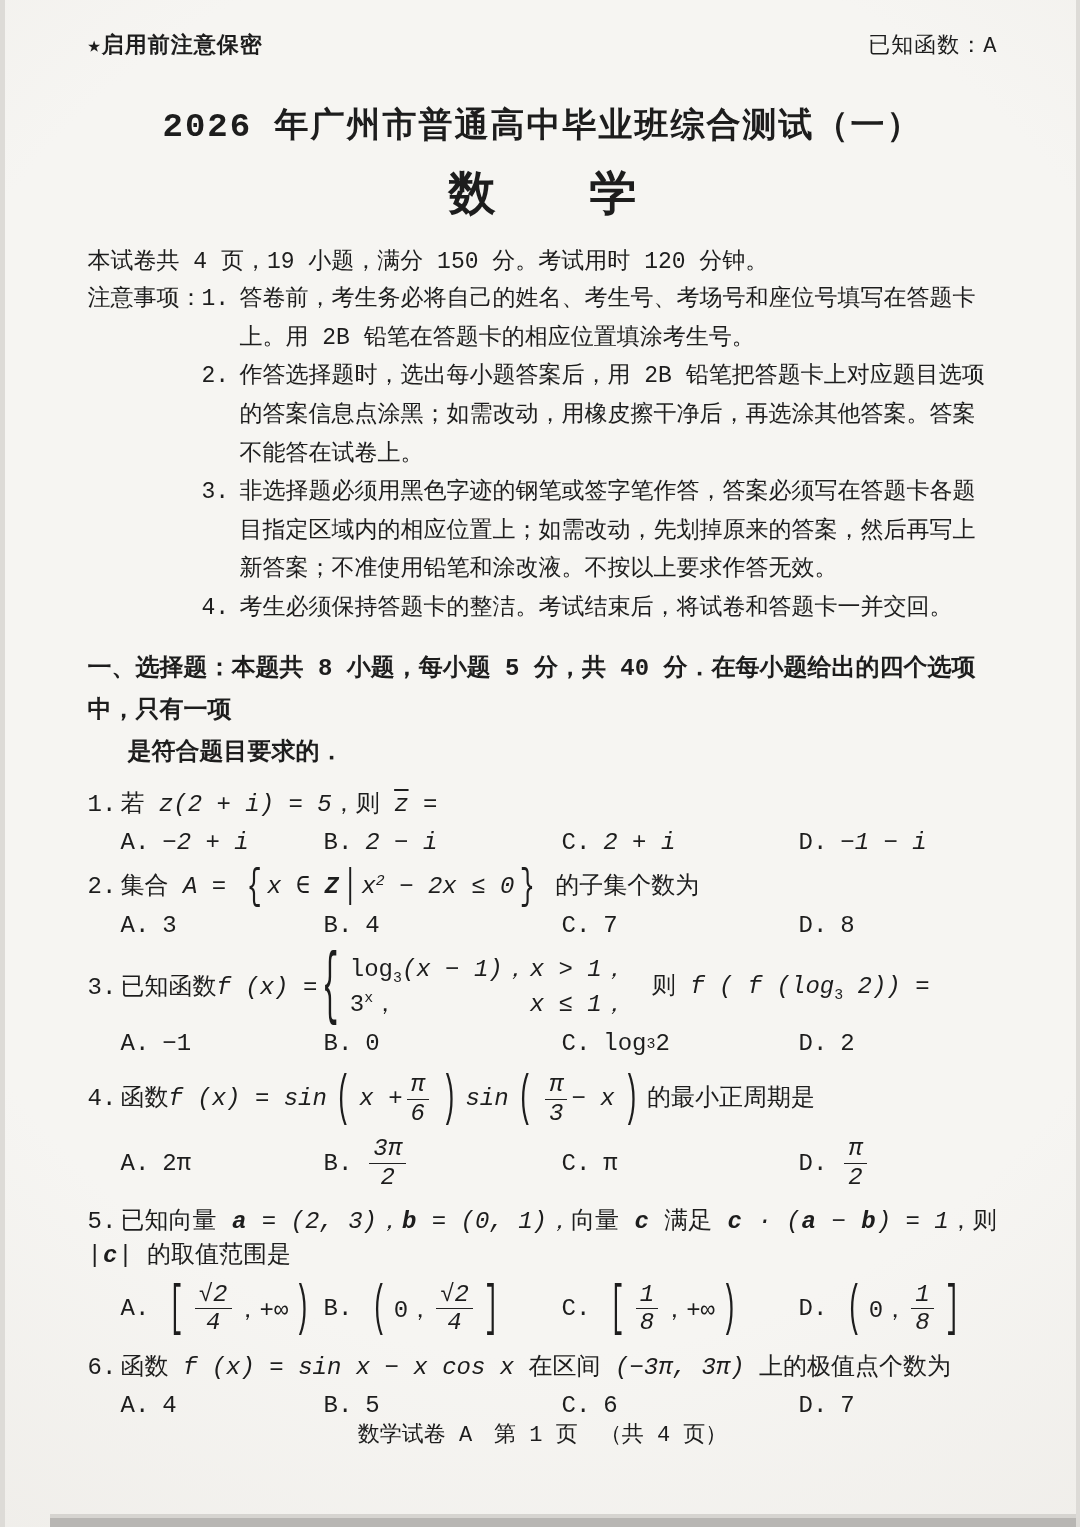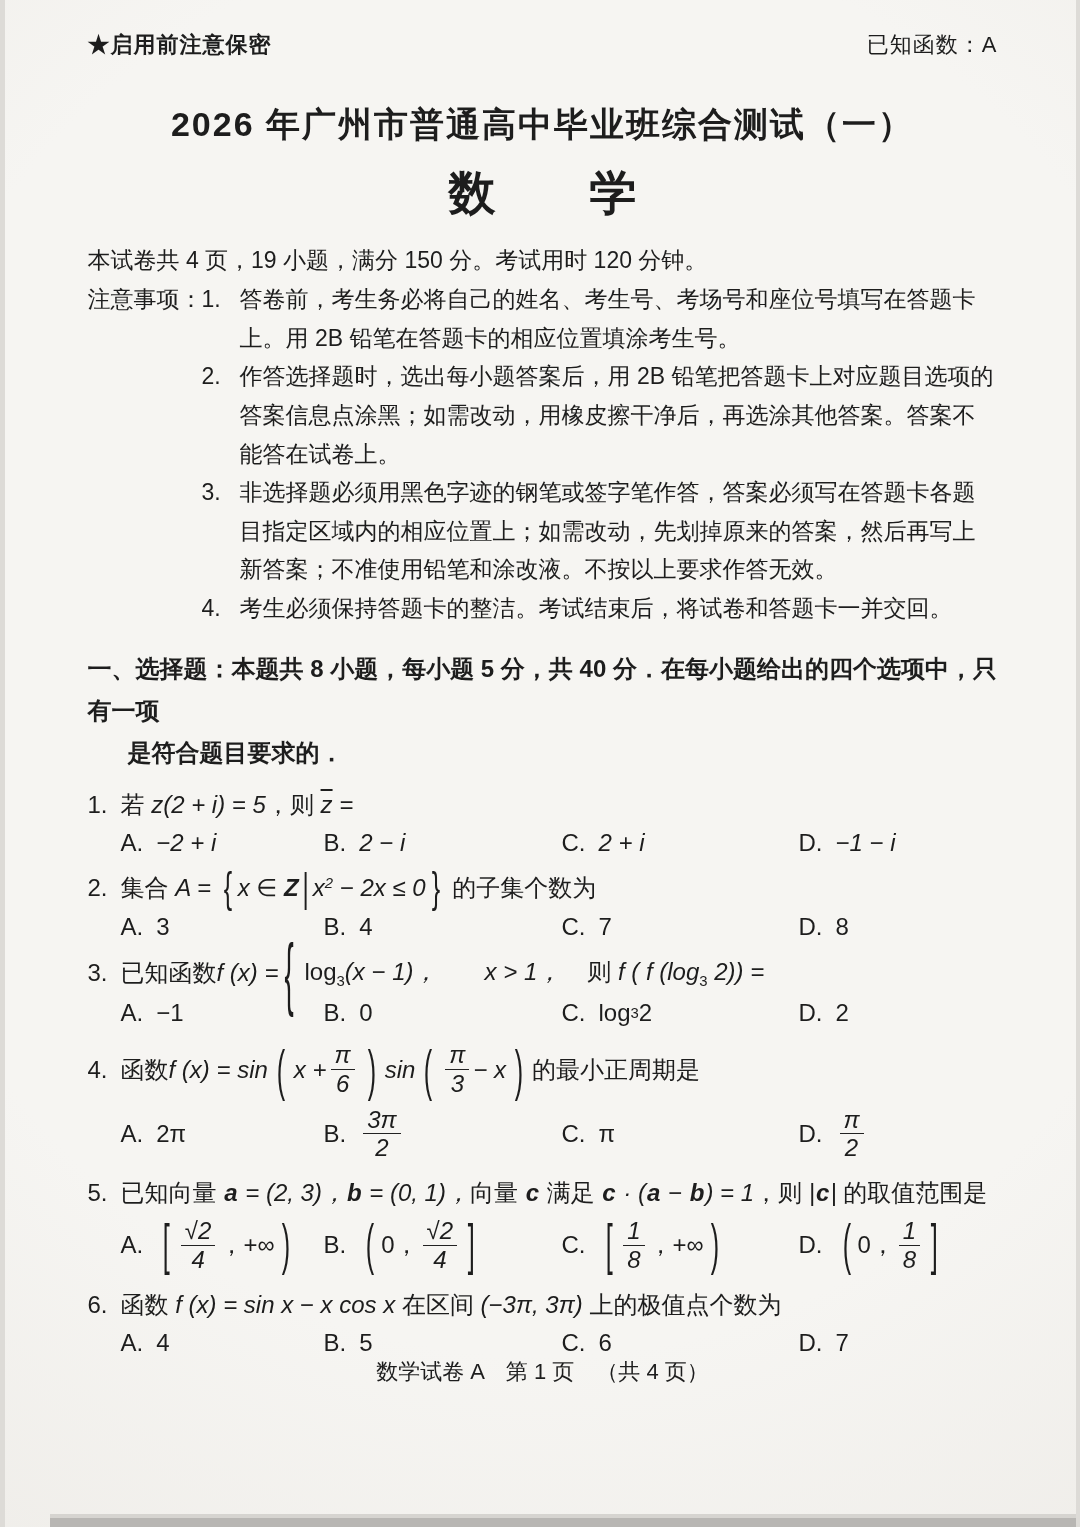--- a/index.html
+++ b/index.html
@@ -1,21 +1,21 @@
 <!DOCTYPE html>
 <html><head>
 <meta charset="utf-8">
 <style>
   html,body{margin:0;padding:0;background:#dddbd7;}
   .page{
     position:relative;
     width:1071px;height:1527px;
     margin:0 auto;
     background:radial-gradient(115% 85% at 50% 42%, #f6f5f2 55%, #efede9 85%, #e7e5e1 100%);
-    font-family:Liberation Sans, sans-serif;
+    font-family:Liberation Mono, monospace;
     color:#1d1d1d;
     overflow:hidden;
   }
   .content{padding:30px 78px 0 83px;}
   .topbar{display:flex;justify-content:space-between;align-items:baseline;font-size:22px;}
   .secrecy{font-weight:bold;letter-spacing:1px;}
   .papertype{letter-spacing:1px;}
   .title{text-align:center;font-size:34px;font-weight:bold;margin:42px 0 0;letter-spacing:2px;}
   .subject{text-align:center;font-size:47px;font-weight:bold;margin:14px 0 0;}
   .examinfo{font-size:23px;margin-top:20px;}
@@ -147,20 +147,24 @@
       <div class="stem flex">
         <span class="qnum">3.</span>
         <span class="seg cn">已知函数 </span>
         <span class="seg math">f (x) = </span>
         <span class="bigbrace">{</span>
         <span class="cases">
           <span class="caserow">
             <span class="case-expr"><span class="seg rm">log</span><sub>3</sub><span class="seg math">(x − 1)，</span></span>
             <span class="seg math">x &gt; 1，</span>
           </span>
+          <span class="caserow">
+            <span class="case-expr"><span class="seg rm">3</span><sup>x</sup><span class="seg cn">，</span></span>
+            <span class="seg math">x ≤ 1，</span>
+          </span>
         </span>
         <span class="q3post"><span class="seg cn">则 </span><span class="seg math">f ( f (log</span><sub>3</sub><span class="seg math"> 2)) =</span></span>
       </div>
       <div class="opts">
         <span class="opt">
             <span class="optlabel">A.</span>
             <span class="seg rm">−1</span>
           </span>
         <span class="opt">
             <span class="optlabel">B.</span>

